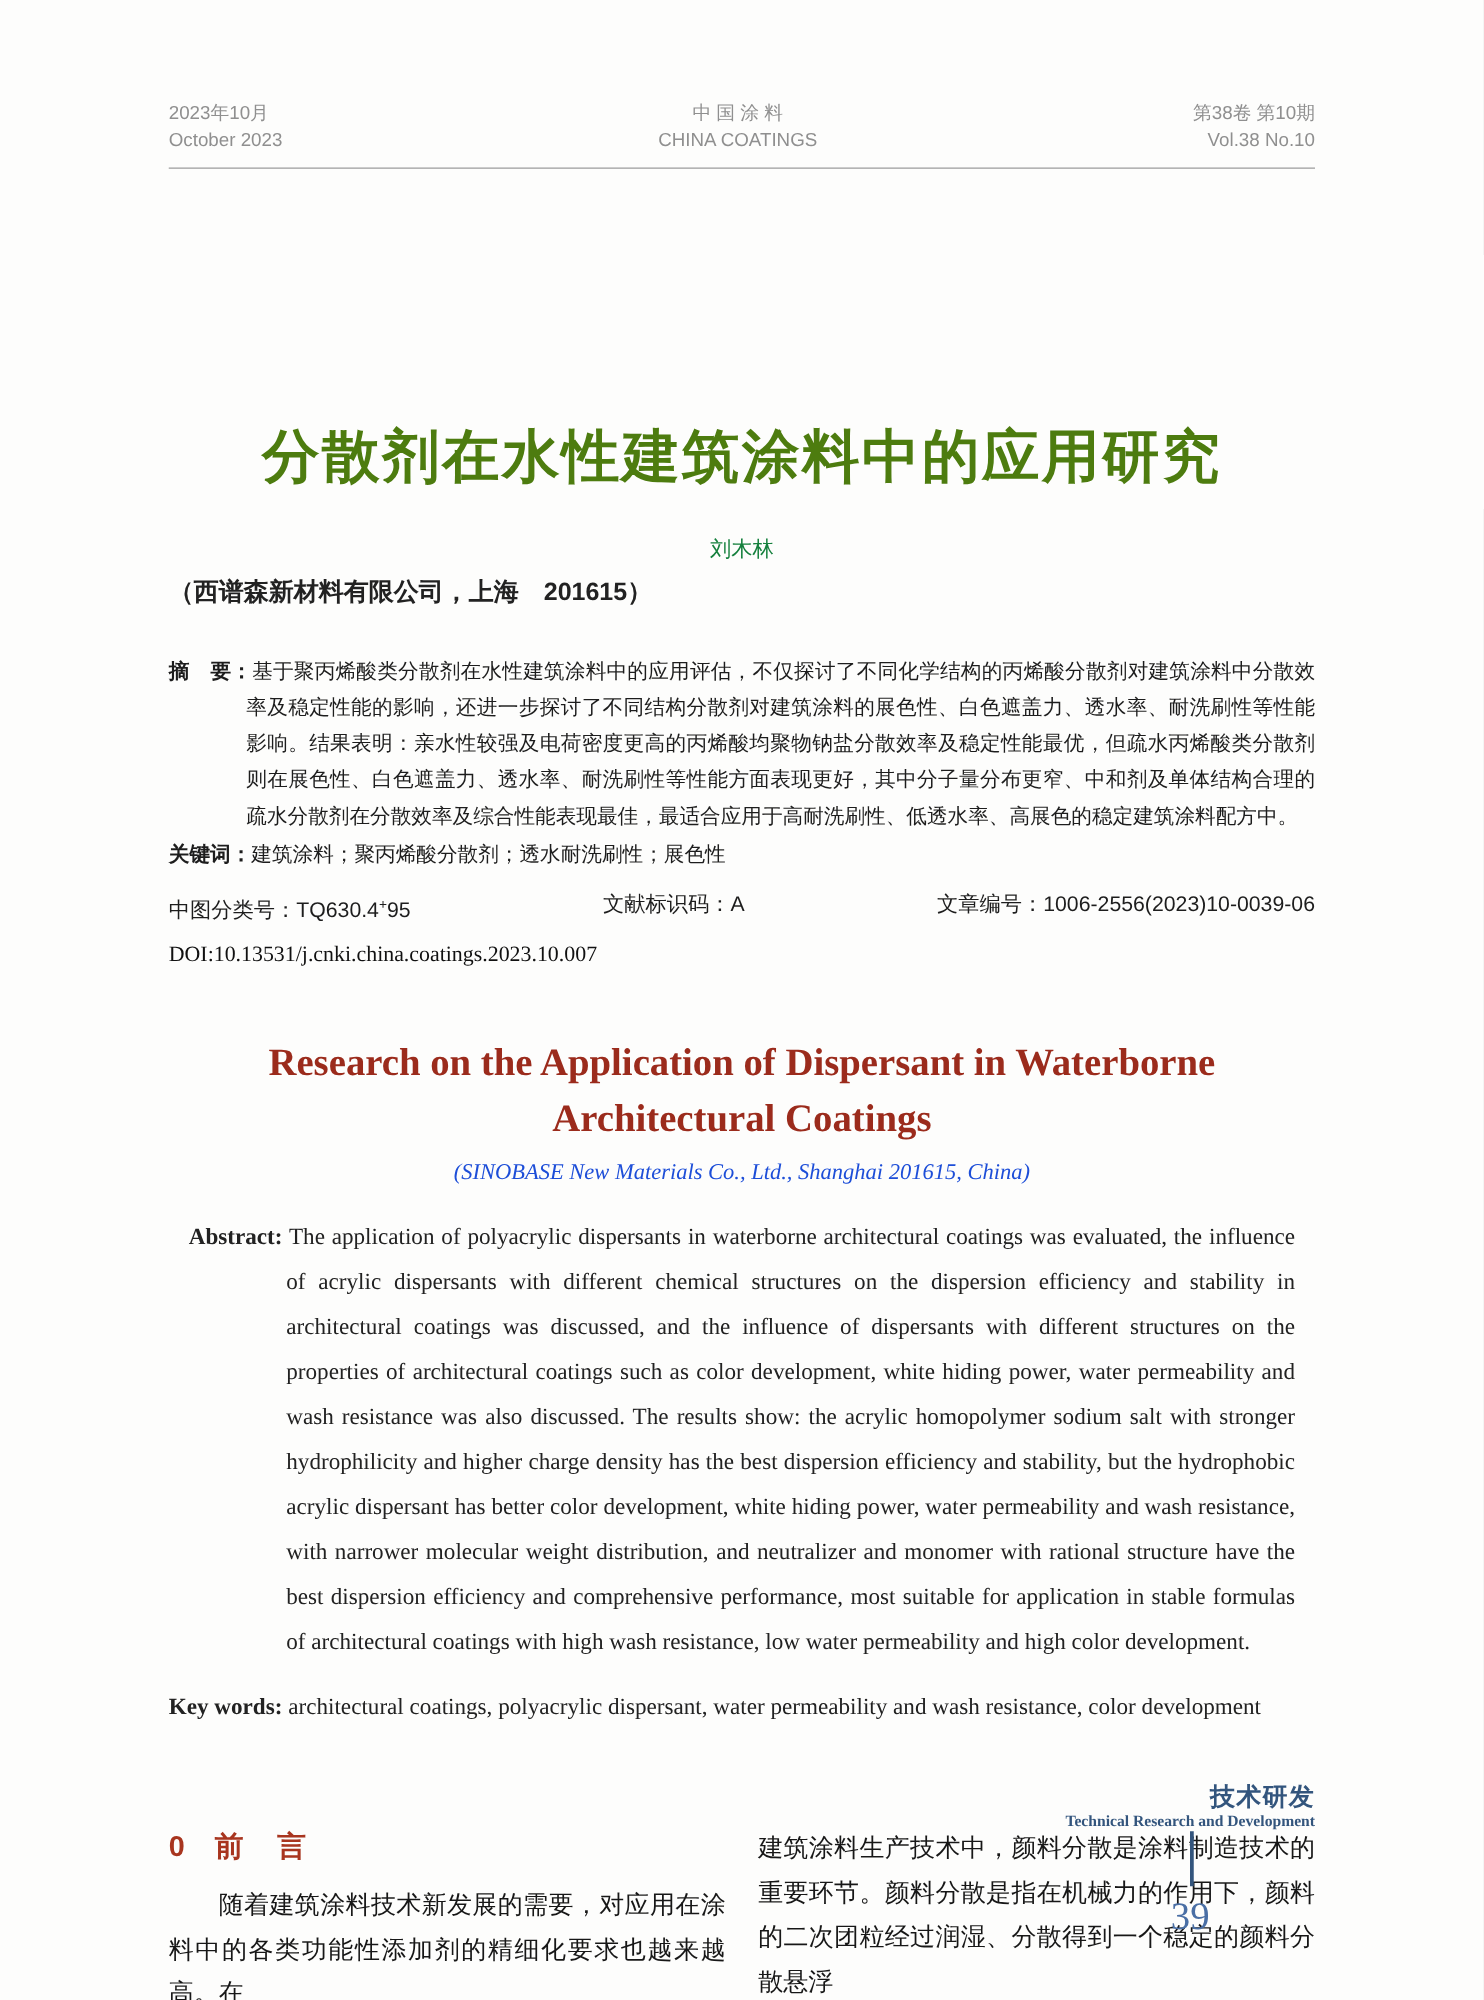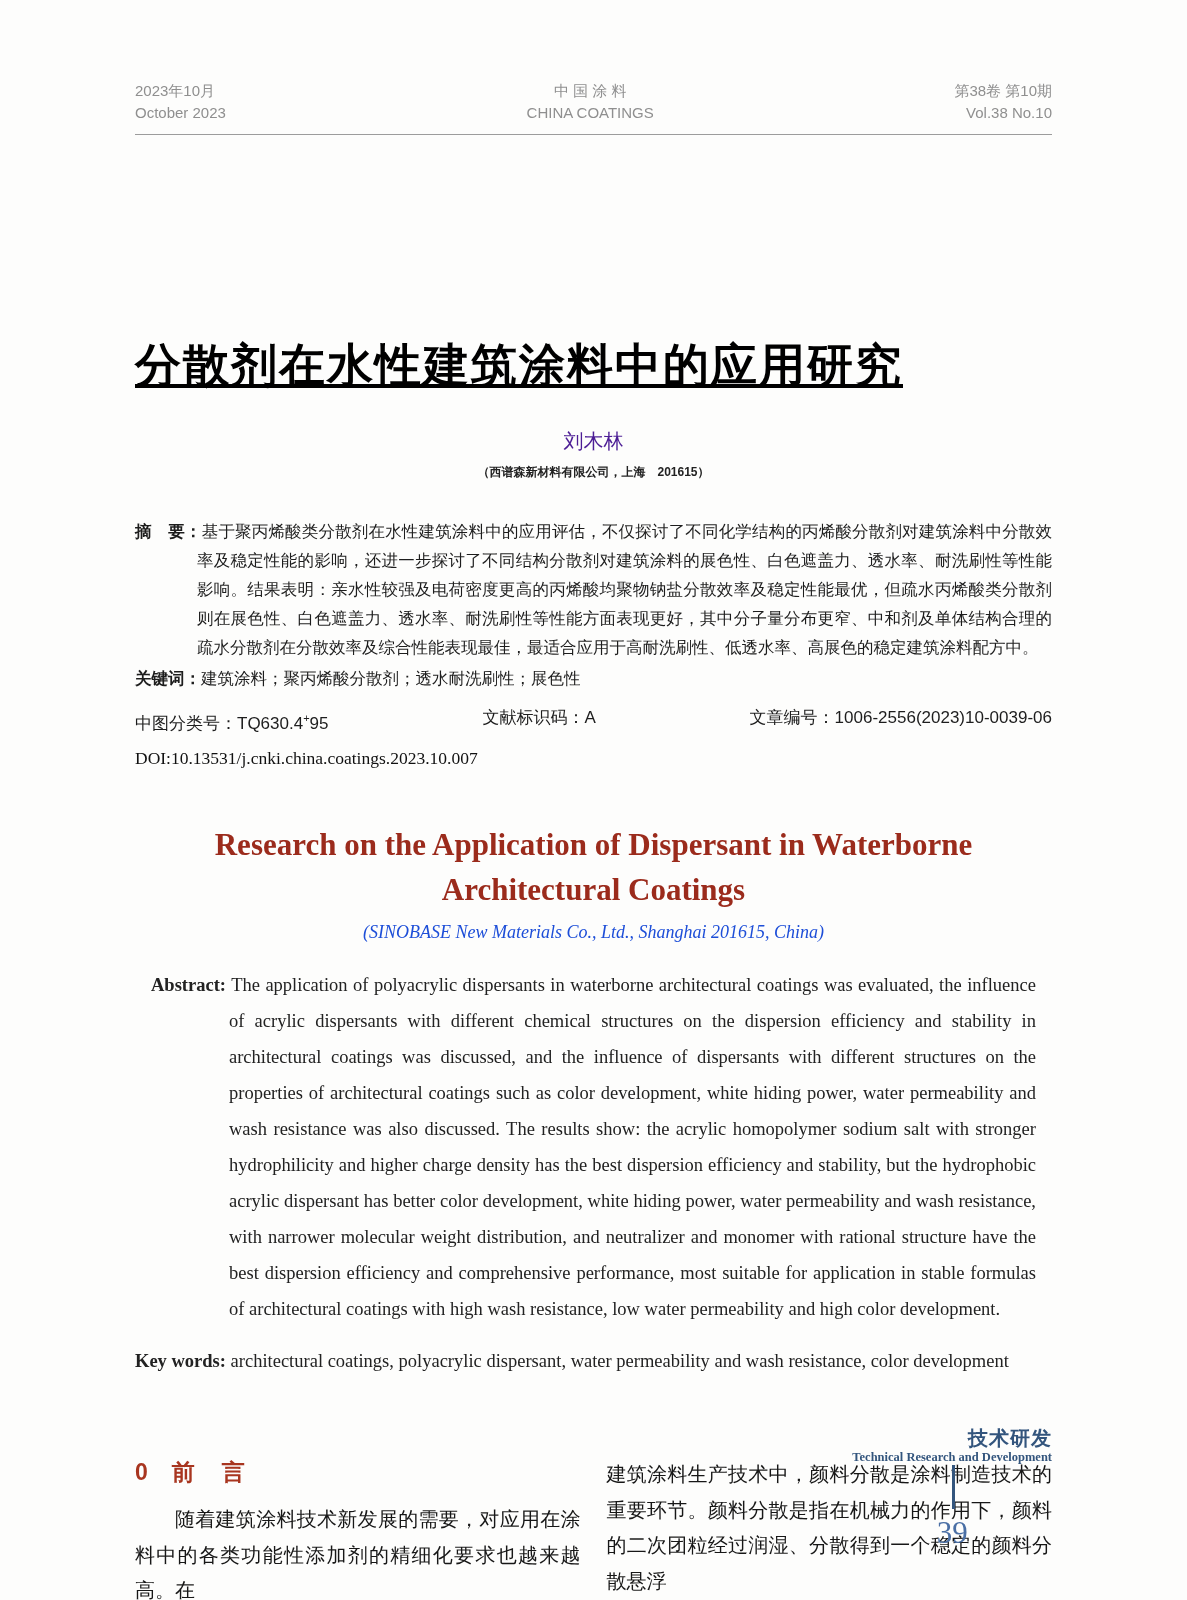--- a/index.html
+++ b/index.html
@@ -22,28 +22,27 @@
     border-bottom:1.5px solid #9c9c9c;
     color:#8f8f8f;font-size:15px;line-height:22px;
   }
   .jh-left{text-align:left;}
   .jh-center{text-align:center;}
   .jh-right{text-align:right;}
 
   
   .main-title{
     margin-top:200px;
-    text-align:left;
+    text-align:center;
     font-size:46px;font-weight:bold;
-    color:#000000;
+    color:#4d7c0f;
     letter-spacing:2px;
-    text-decoration:underline;
-  }
-  .author-zh{margin-top:30px;text-align:center;font-size:20px;color:#4c1d95;}
-  .affil-zh{margin-top:9px;text-align:center;font-size:12px;font-weight:bold;color:#222;}
+  }
+  .author-zh{margin-top:30px;text-align:center;font-size:17px;color:#15803d;}
+  .affil-zh{margin-top:9px;text-align:left;font-size:20px;font-weight:bold;color:#222;}
 
   
   .abs-zh{
     margin-top:36px;
     font-size:16.5px;line-height:29px;
     text-align:justify;
     color:#1d1d1d;
   }
   .hang{padding-left:62px;text-indent:-62px;margin:0;}
   .hang .lbl{font-weight:bold;}

